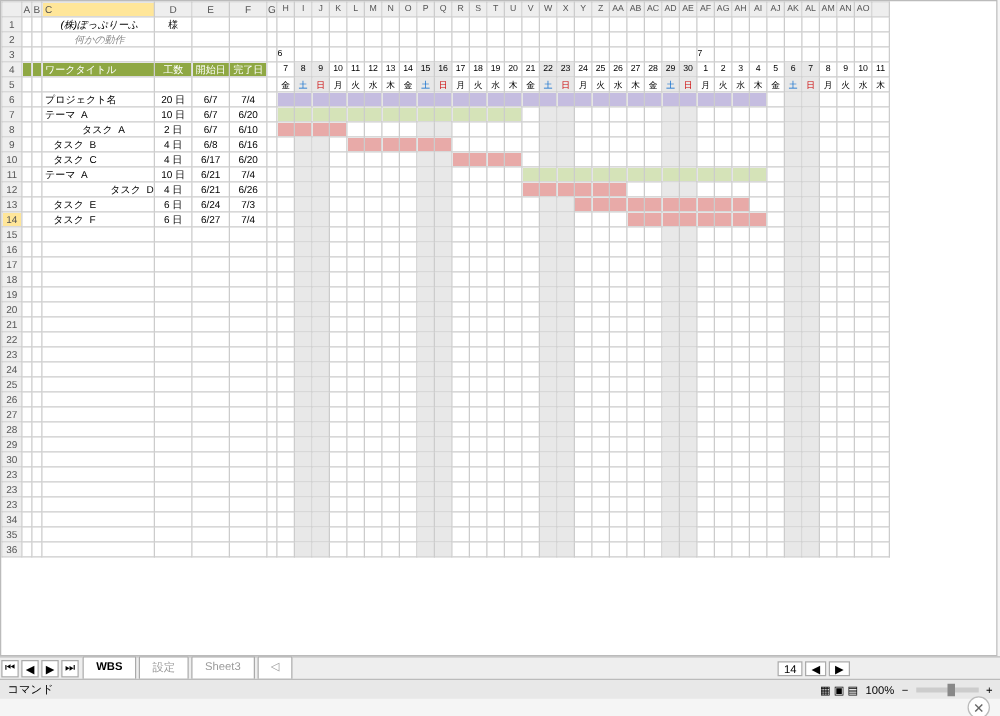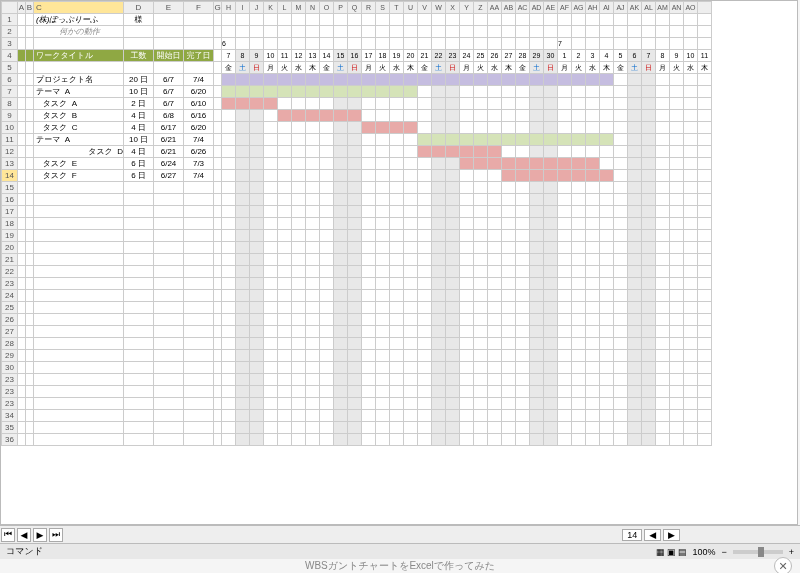--- a/index.html
+++ b/index.html
@@ -89,21 +89,21 @@
           <td class="colhdr col-day">AL</td>
           <td class="colhdr col-day">AM</td>
           <td class="colhdr col-day">AN</td>
           <td class="colhdr col-day">AO</td>
           <td class="colhdr col-day"></td>
         </tr>
         <tr>
           <td class="rowhdr">1</td>
           <td class="col-a"></td>
           <td class="col-b"></td>
-          <td class="col-c ital" style="text-align: left;">(株)ぽっぷりーふ</td>
+          <td class="col-c ital" style="text-align: center;">(株)ぽっぷりーふ</td>
           <td class="col-d">様</td>
           <td class="col-e"></td>
           <td class="col-f"></td>
           <td class="col-g"></td>
           <td class="col-day"></td>
           <td class="col-day"></td>
           <td class="col-day"></td>
           <td class="col-day"></td>
           <td class="col-day"></td>
           <td class="col-day"></td>
@@ -404,21 +404,21 @@
           <td class="col-day wkend"></td>
           <td class="col-day"></td>
           <td class="col-day"></td>
           <td class="col-day"></td>
           <td class="col-day"></td>
         </tr>
         <tr>
           <td class="rowhdr">8</td>
           <td class="col-a"></td>
           <td class="col-b"></td>
-          <td class="col-c" style="text-align: left; white-space: pre;">   タスク  A</td>
+          <td class="col-c" style="text-align: center; white-space: pre;">   タスク  A</td>
           <td class="col-d">2 日</td>
           <td class="col-e">6/7</td>
           <td class="col-f">6/10</td>
           <td class="col-g"></td>
           <td class="col-day bar-red"></td>
           <td class="col-day wkend bar-red"></td>
           <td class="col-day wkend bar-red"></td>
           <td class="col-day bar-red"></td>
           <td class="col-day"></td>
           <td class="col-day"></td>
@@ -1714,34 +1714,39 @@
         </tr>
       </tbody>
     </table>
 </div>
 
 <div class="tabs">
   <div class="tabbtn">⏮</div>
   <div class="tabbtn">◀</div>
   <div class="tabbtn">▶</div>
   <div class="tabbtn">⏭</div>
+  <div id="sheet-tabs" style="display: flex;">
+      <div class="tab active">WBS</div>
+      <div class="tab dim">設定</div>
+      <div class="tab dim">Sheet3</div>
+      <div class="tab dim">◁</div>
+    </div>
   <div class="pager">
     <span>14</span>
     <span>◀</span>
     <span>▶</span>
   </div>
 </div>
 
 <div class="status">
   <span>コマンド</span>
   <div class="status-right">
     <span>▦ ▣ ▤</span>
     <span>100%</span>
     <span>−</span>
     <div class="zoom-slider"></div>
     <span>+</span>
   </div>
 </div>
 
 <div class="caption-bar">
-  <span>WBSガントチャートをExcelで作ってみた</span>
   <div class="close-btn">✕</div>
 </div>
 
 </body></html>

